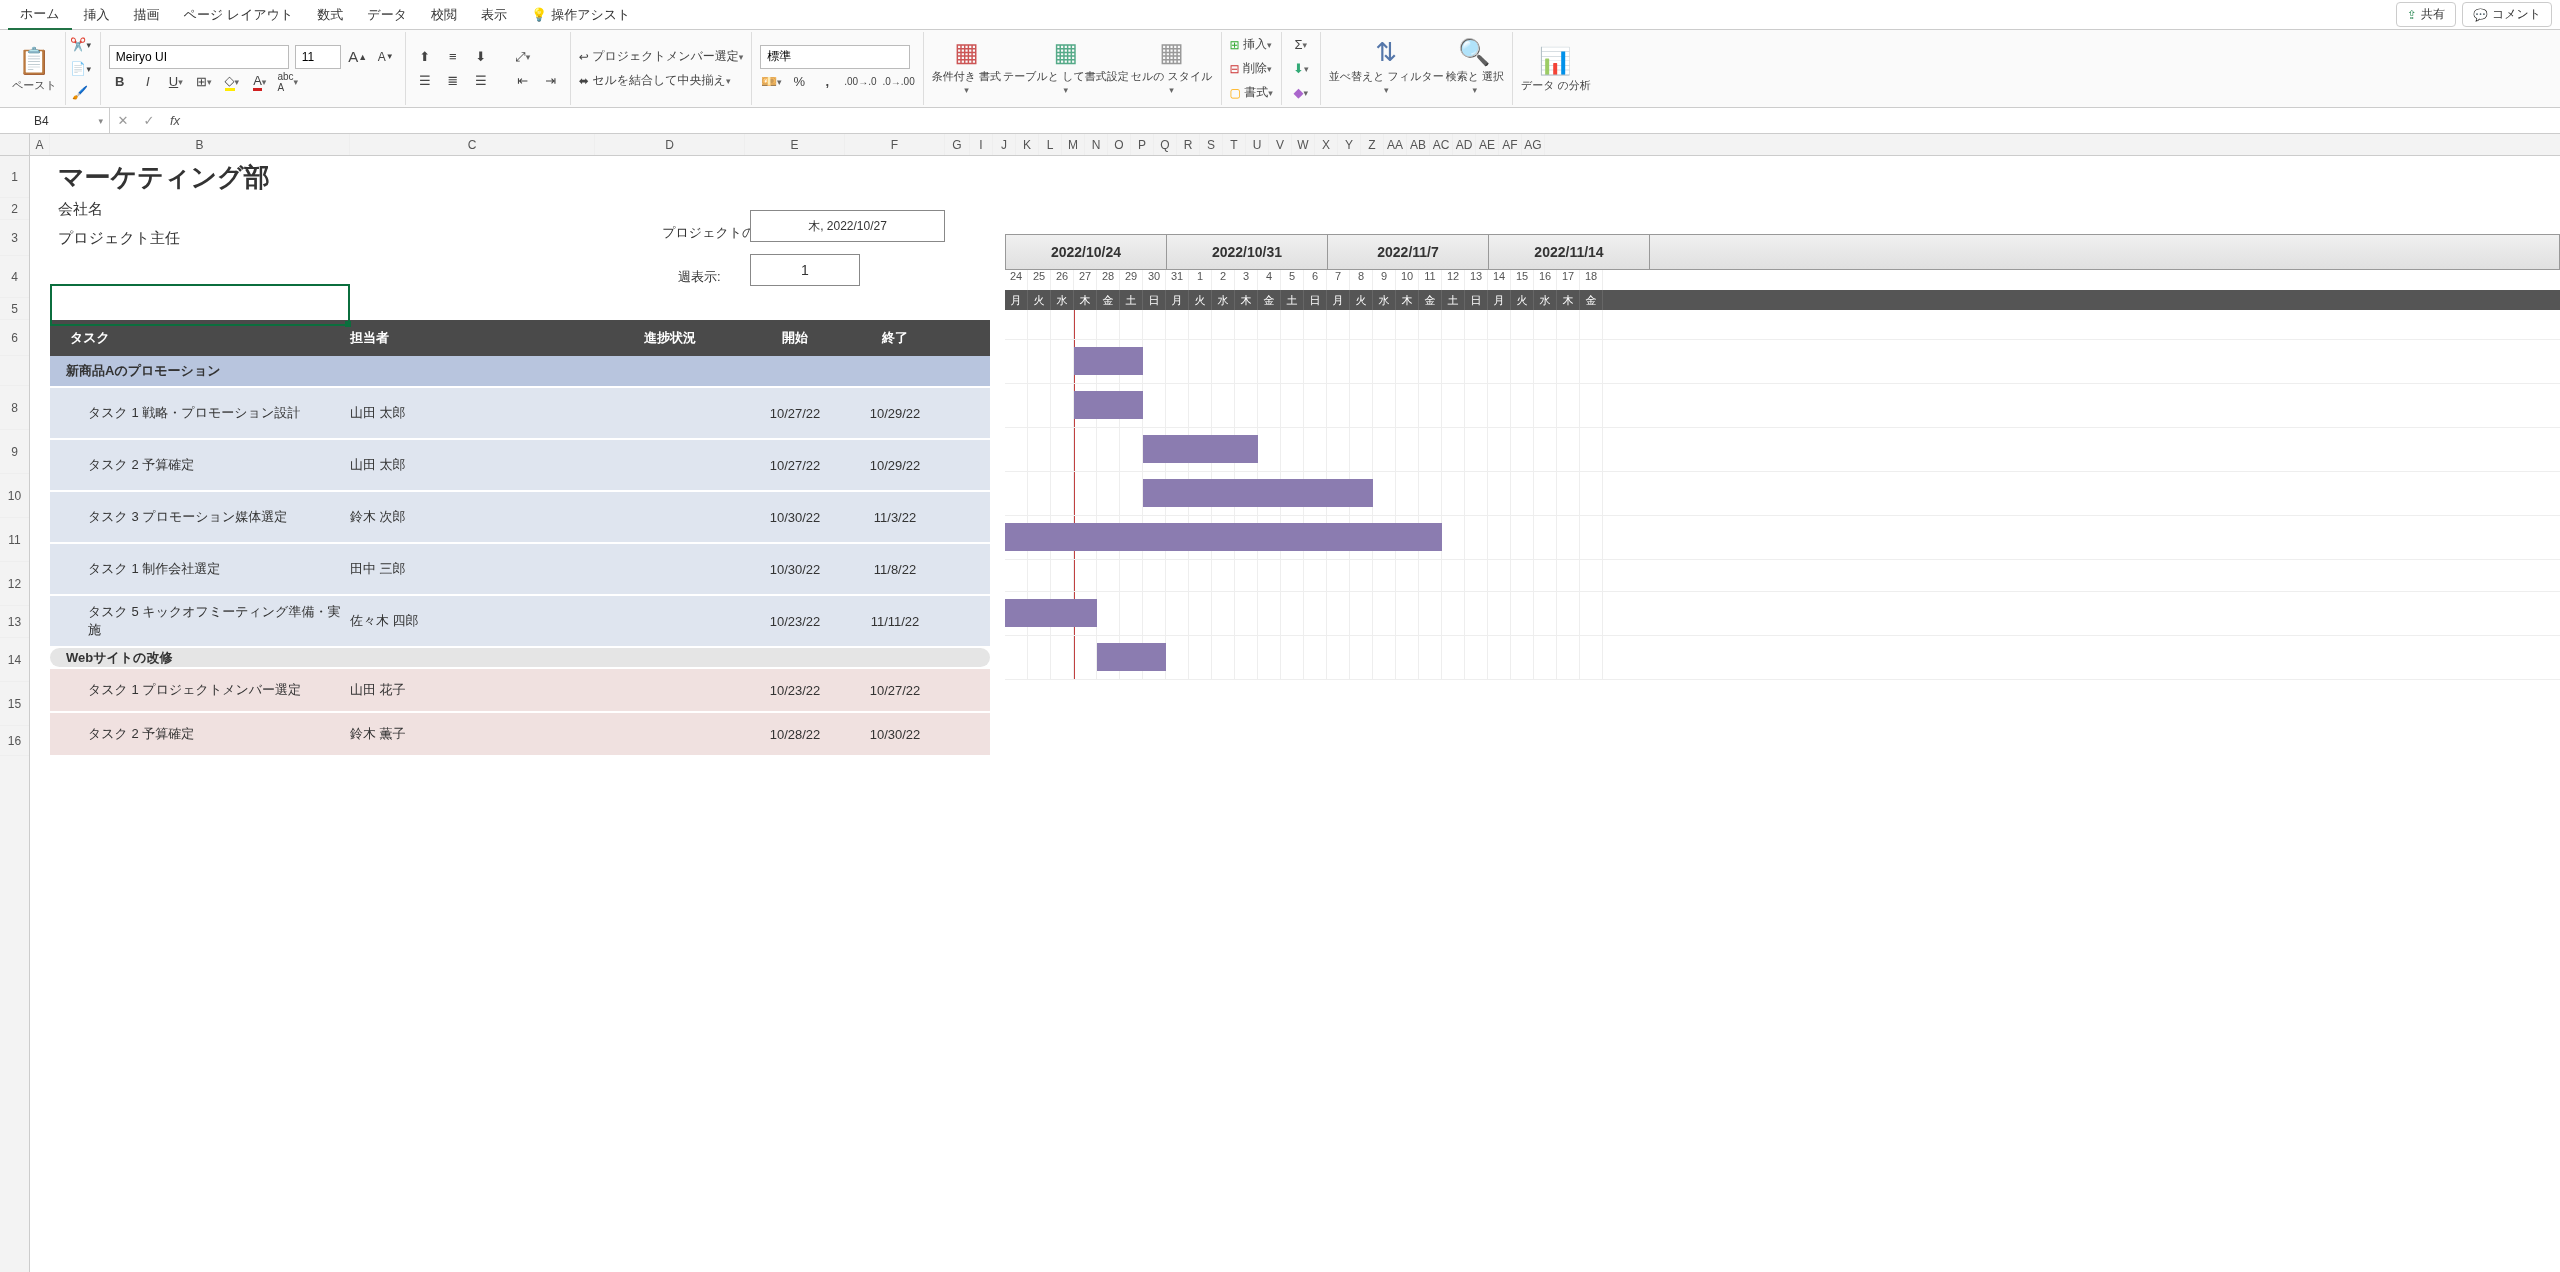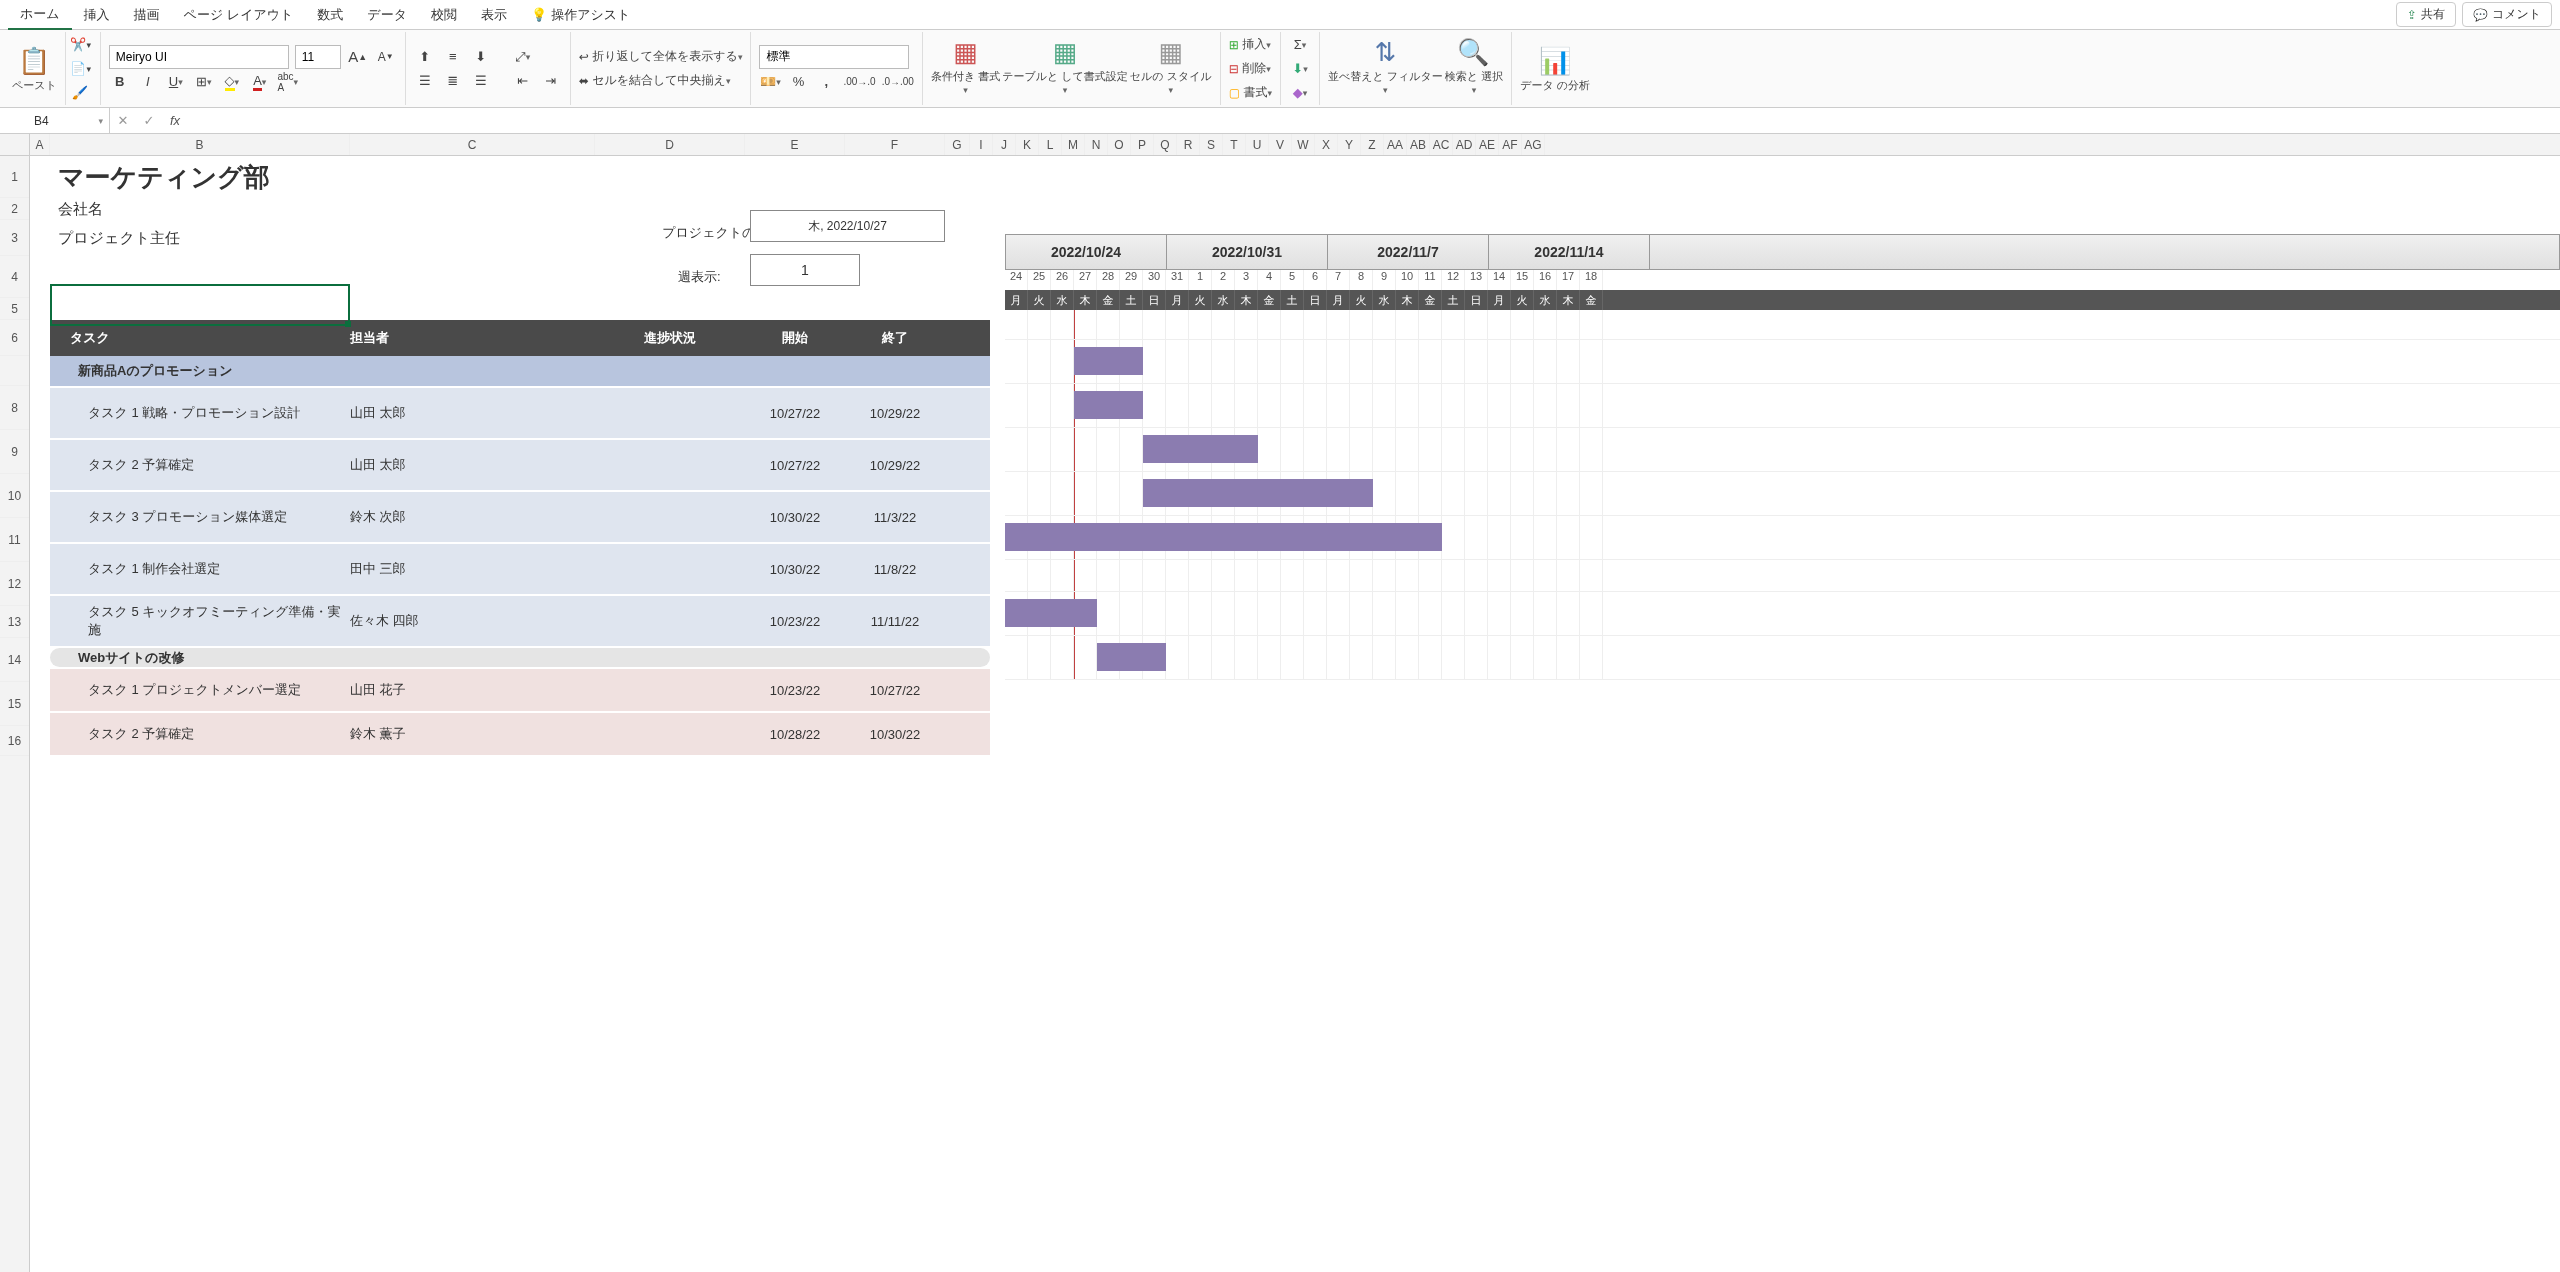--- a/index.html
+++ b/index.html
@@ -50,21 +50,21 @@
 .main-area { display: flex; }
 .left-panel { width: 940px; }
 .right-panel { flex: 1; }
 
 
 .datarow { height: 42px; display: flex; align-items: center; }
 .datarow.short { height: 22px; }
 .title-row { height: 42px; padding-left: 8px; }
 .big-title { font-size: 26px; font-weight: bold; }
 .sub-text { font-size: 15px; padding-left: 8px; }
-.cell-B { width: 300px; padding-left: 28px; }
+.cell-B { width: 300px; padding-left: 16px; }
 .cell-B.indent { padding-left: 38px; }
 .cell-C { width: 245px; }
 .cell-D { width: 150px; text-align: center; }
 .cell-E { width: 100px; text-align: center; }
 .cell-F { width: 100px; text-align: center; }
 .selected-cell { position: absolute; left: 0; top: 128px; width: 300px; height: 42px; border: 2px solid #0b6e3d; pointer-events: none; }
 .selected-cell::after { content: ""; position: absolute; right: -3px; bottom: -3px; width: 6px; height: 6px; background: #0b6e3d; }
 
 
 .tbl-header { background: #4a4a4a; color: #fff; height: 36px; display: flex; align-items: center; font-size: 13px; font-weight: bold; }
@@ -191,21 +191,21 @@
       <div class="rbtn">☰</div>
       <div class="rbtn">≣</div>
       <div class="rbtn">☰</div>
       <div style="width:8px"></div>
       <div class="rbtn">⇤</div>
       <div class="rbtn">⇥</div>
     </div>
   </div>
   <div class="ribbon-group">
     <div class="ribbon-row">
-        <div class="rbtn carat" style="font-size:12px"><span>↩</span>&nbsp;<span>折り返して全体を表示する</span></div>
+        <div class="rbtn carat" style="font-size:12px"><span>↩</span>&nbsp;<span>プロジェクトメンバー選定</span></div>
       </div>
     <div class="ribbon-row">
         <div class="rbtn carat" style="font-size:12px"><span>⬌</span>&nbsp;<span>セルを結合して中央揃え</span></div>
       </div>
   </div>
   <div class="ribbon-group">
     <div class="ribbon-row">
         <input class="dropdown-input num-fmt" value="標準" style="">
       </div>
     <div class="ribbon-row">

